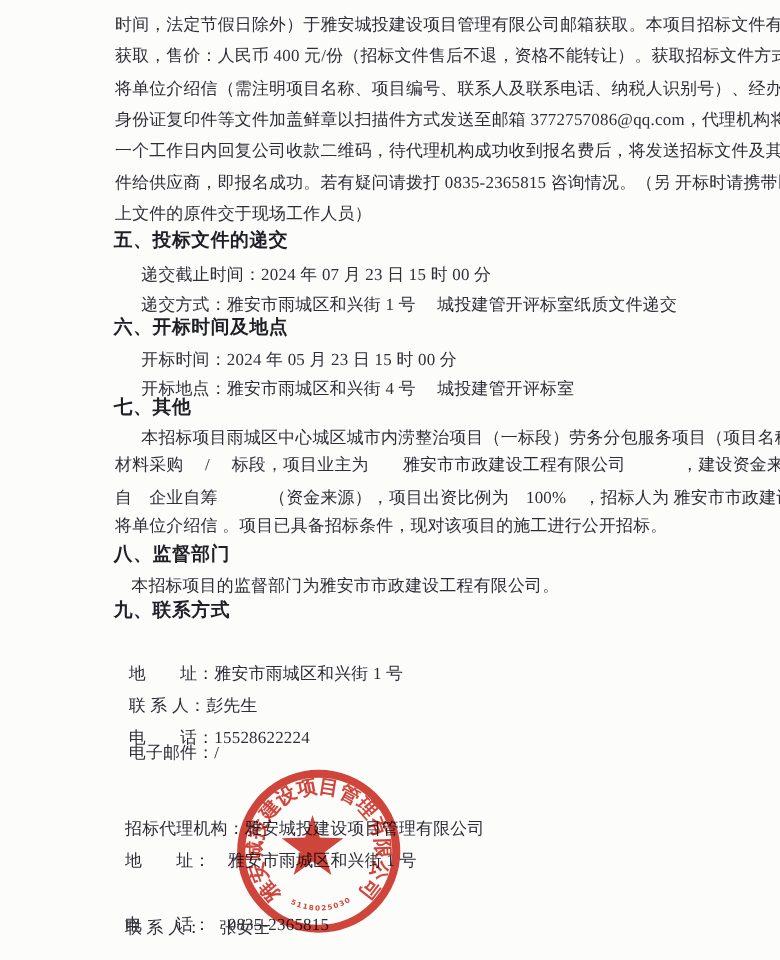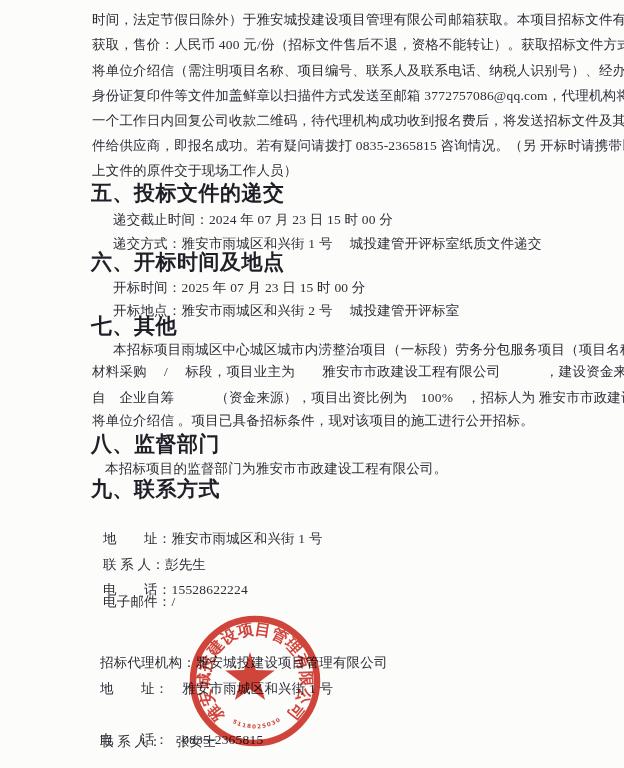--- a/index.html
+++ b/index.html
@@ -13,21 +13,21 @@
     color:#2d2d36;
   }
   .ln{
     position:absolute;
     white-space:nowrap;
     font-size:13.5px;
     line-height:20px;
     letter-spacing:0.2px;
   }
   .ln.h{
-    font-size:21px;
+    font-size:15px;
     font-weight:bold;
     color:#1f1f27;
     letter-spacing:0.5px;
   }
   .seal{
     position:absolute;
     left:183px;top:610px;
     width:144px;height:144px;
     mix-blend-mode:multiply;
     opacity:0.93;
@@ -56,22 +56,22 @@
   <div class="ln" style="left:92px;  top:86px;">身份证复印件等文件加盖鲜章以扫描件方式发送至邮箱 3772757086@qq.com，代理机构将于</div>
   <div class="ln" style="left:92px;  top:111px;">一个工作日内回复公司收款二维码，待代理机构成功收到报名费后，将发送招标文件及其附</div>
   <div class="ln" style="left:92px;  top:136px;">件给供应商，即报名成功。若有疑问请拨打 0835-2365815 咨询情况。（另 开标时请携带以</div>
   <div class="ln" style="left:92px;  top:161px;">上文件的原件交于现场工作人员）</div>
 
   <div class="ln h" style="left:91px;  top:183px;">五、投标文件的递交</div>
   <div class="ln" style="left:113px; top:210px;">递交截止时间：2024 年 07 月 23 日  15 时 00 分</div>
   <div class="ln" style="left:113px; top:234px;">递交方式：雅安市雨城区和兴街 1 号　 城投建管开评标室纸质文件递交</div>
 
   <div class="ln h" style="left:91px;  top:252px;">六、开标时间及地点</div>
-  <div class="ln" style="left:113px; top:278px;">开标时间：2025 年 07 月 23 日  15 时 00 分</div>
-  <div class="ln" style="left:113px; top:301px;">开标地点：雅安市雨城区和兴街 2 号　 城投建管开评标室</div>
+  <div class="ln" style="left:113px; top:278px;">开标时间：2024 年 05 月 23 日  15 时 00 分</div>
+  <div class="ln" style="left:113px; top:301px;">开标地点：雅安市雨城区和兴街 4 号　 城投建管开评标室</div>
 
   <div class="ln h" style="left:91px;  top:316px;">七、其他</div>
   <div class="ln" style="left:113px; top:340px;">本招标项目雨城区中心城区城市内涝整治项目（一标段）劳务分包服务项目（项目名称）</div>
   <div class="ln" style="left:92px;  top:362px;">材料采购　 / 　标段，项目业主为　　雅安市市政建设工程有限公司　　　 ，建设资金来</div>
   <div class="ln" style="left:92px;  top:388px;">自　企业自筹　　　（资金来源），项目出资比例为　100%　，招标人为 雅安市市政建设</div>
   <div class="ln" style="left:92px;  top:411px;">将单位介绍信 。项目已具备招标条件，现对该项目的施工进行公开招标。</div>
 
   <div class="ln h" style="left:91px;  top:434px;">八、监督部门</div>
   <div class="ln" style="left:105px; top:459px;">本招标项目的监督部门为雅安市市政建设工程有限公司。</div>
 

